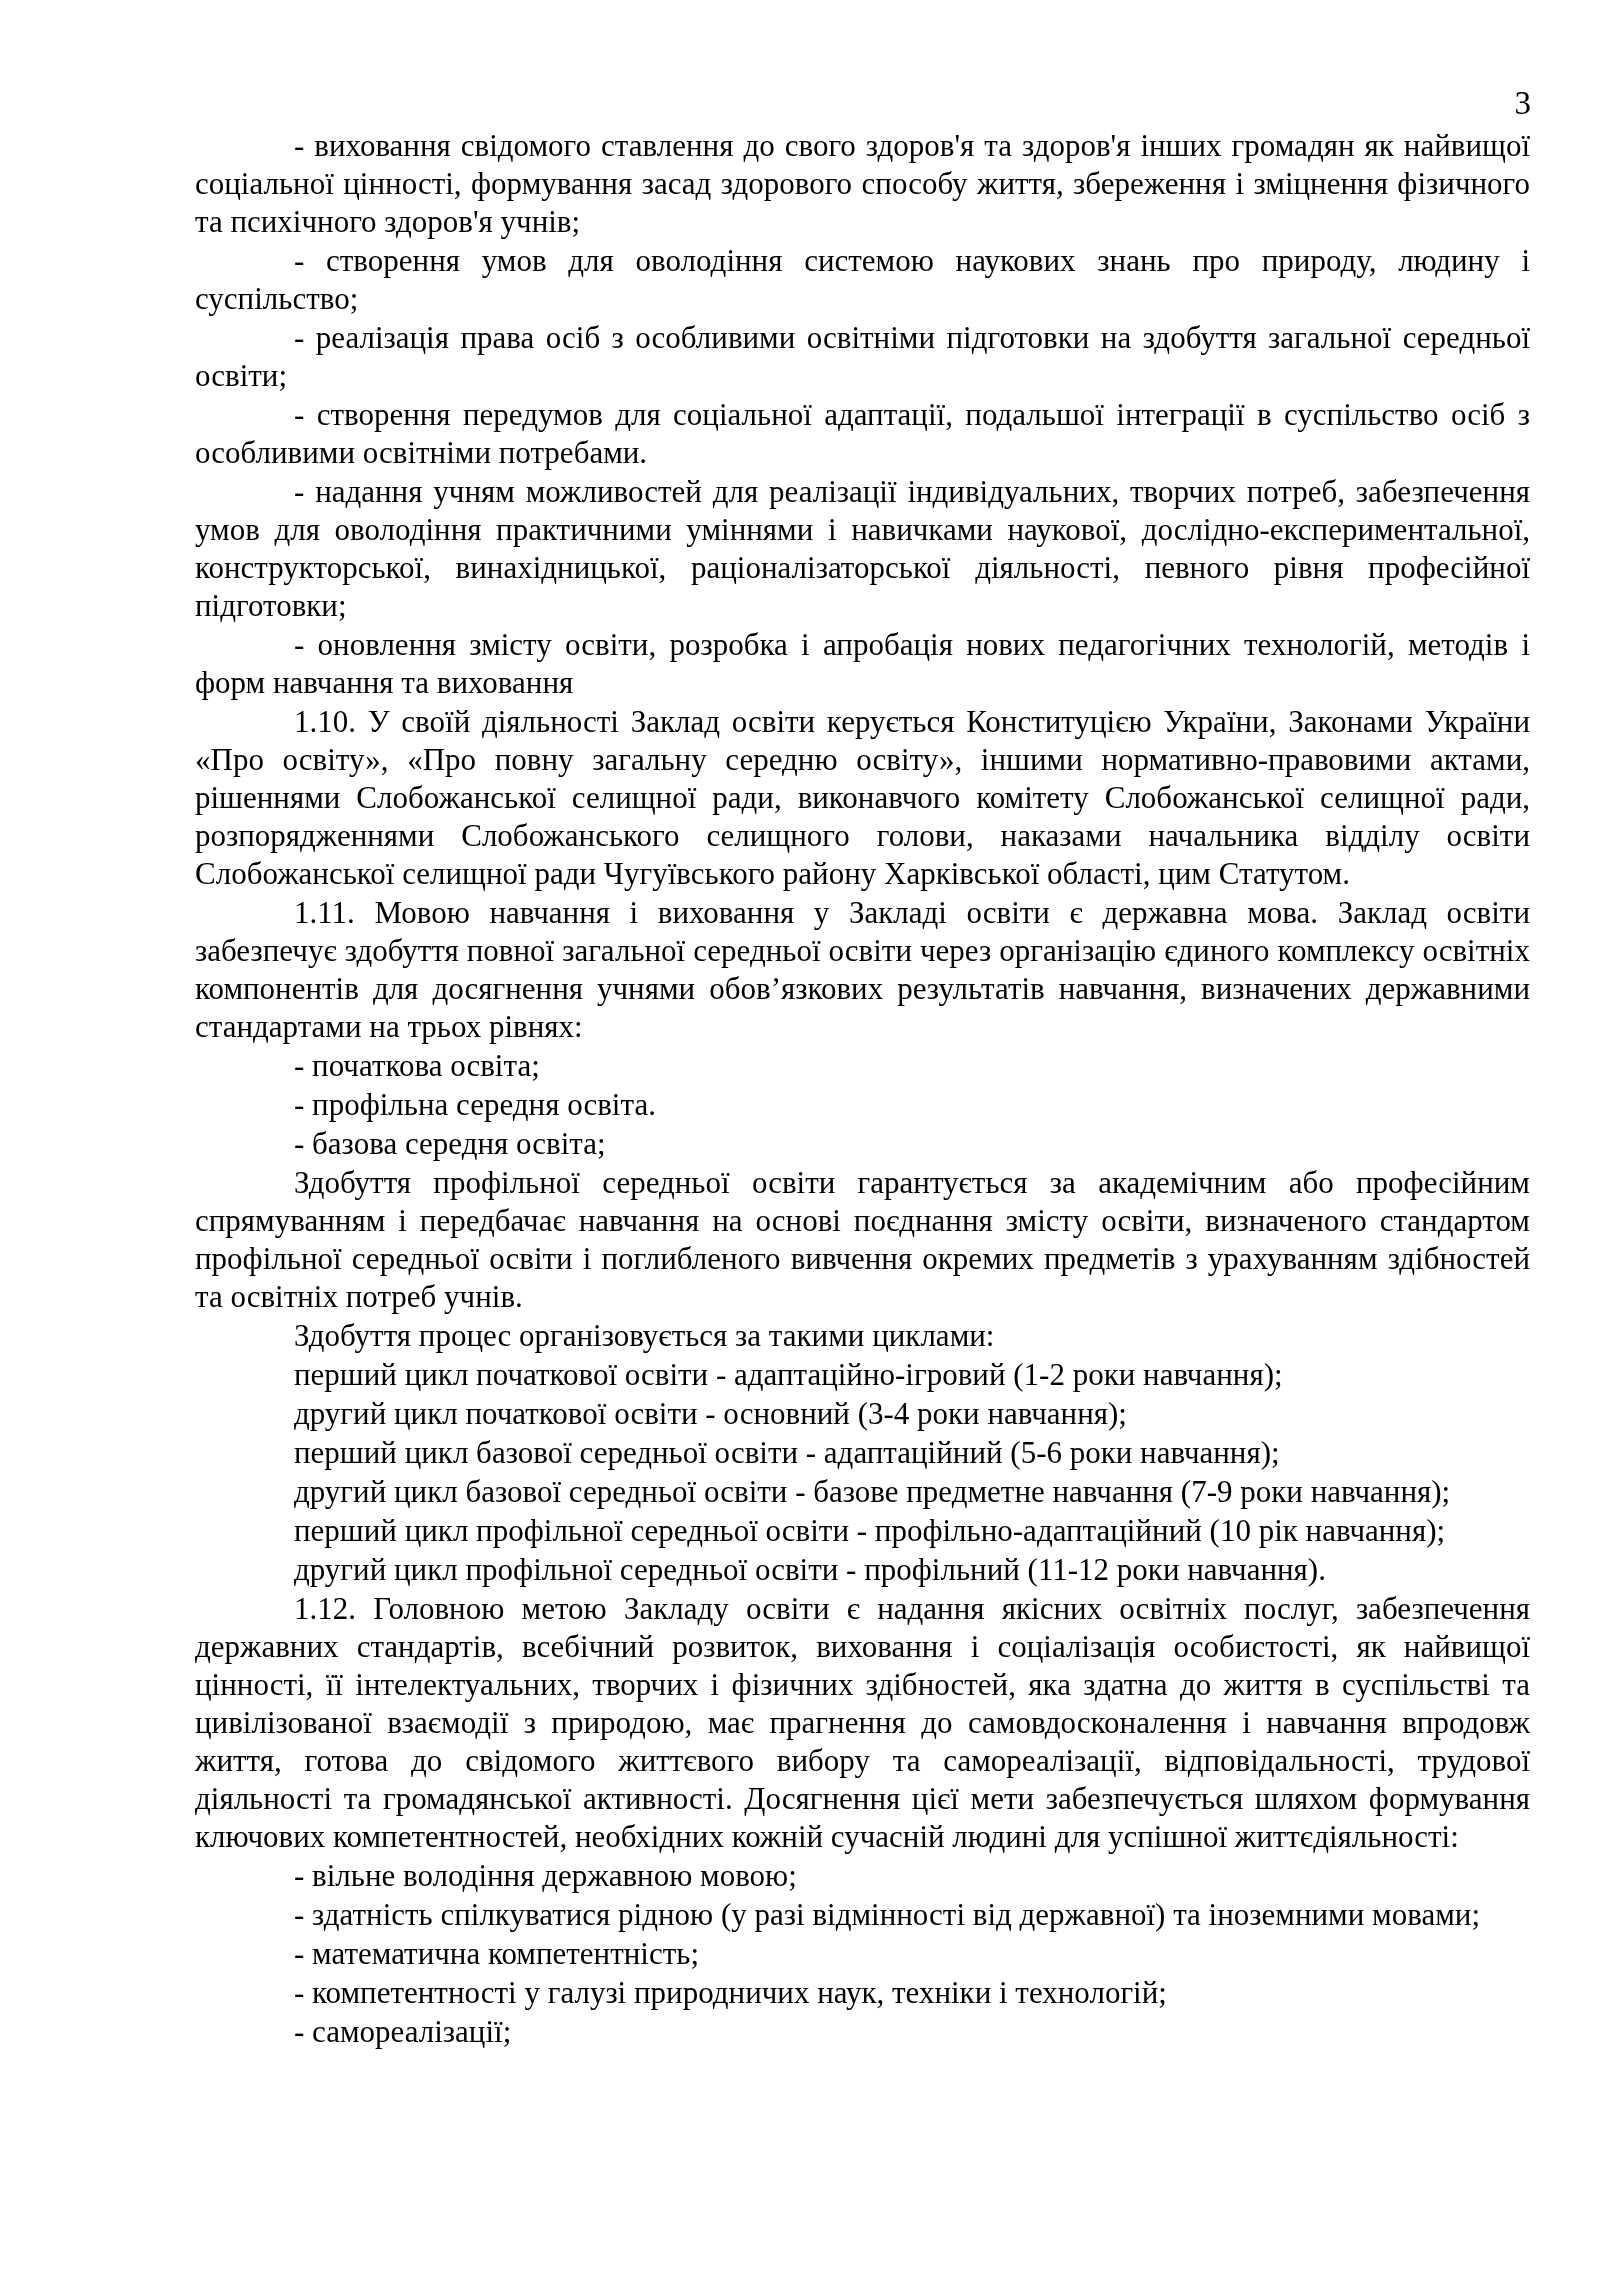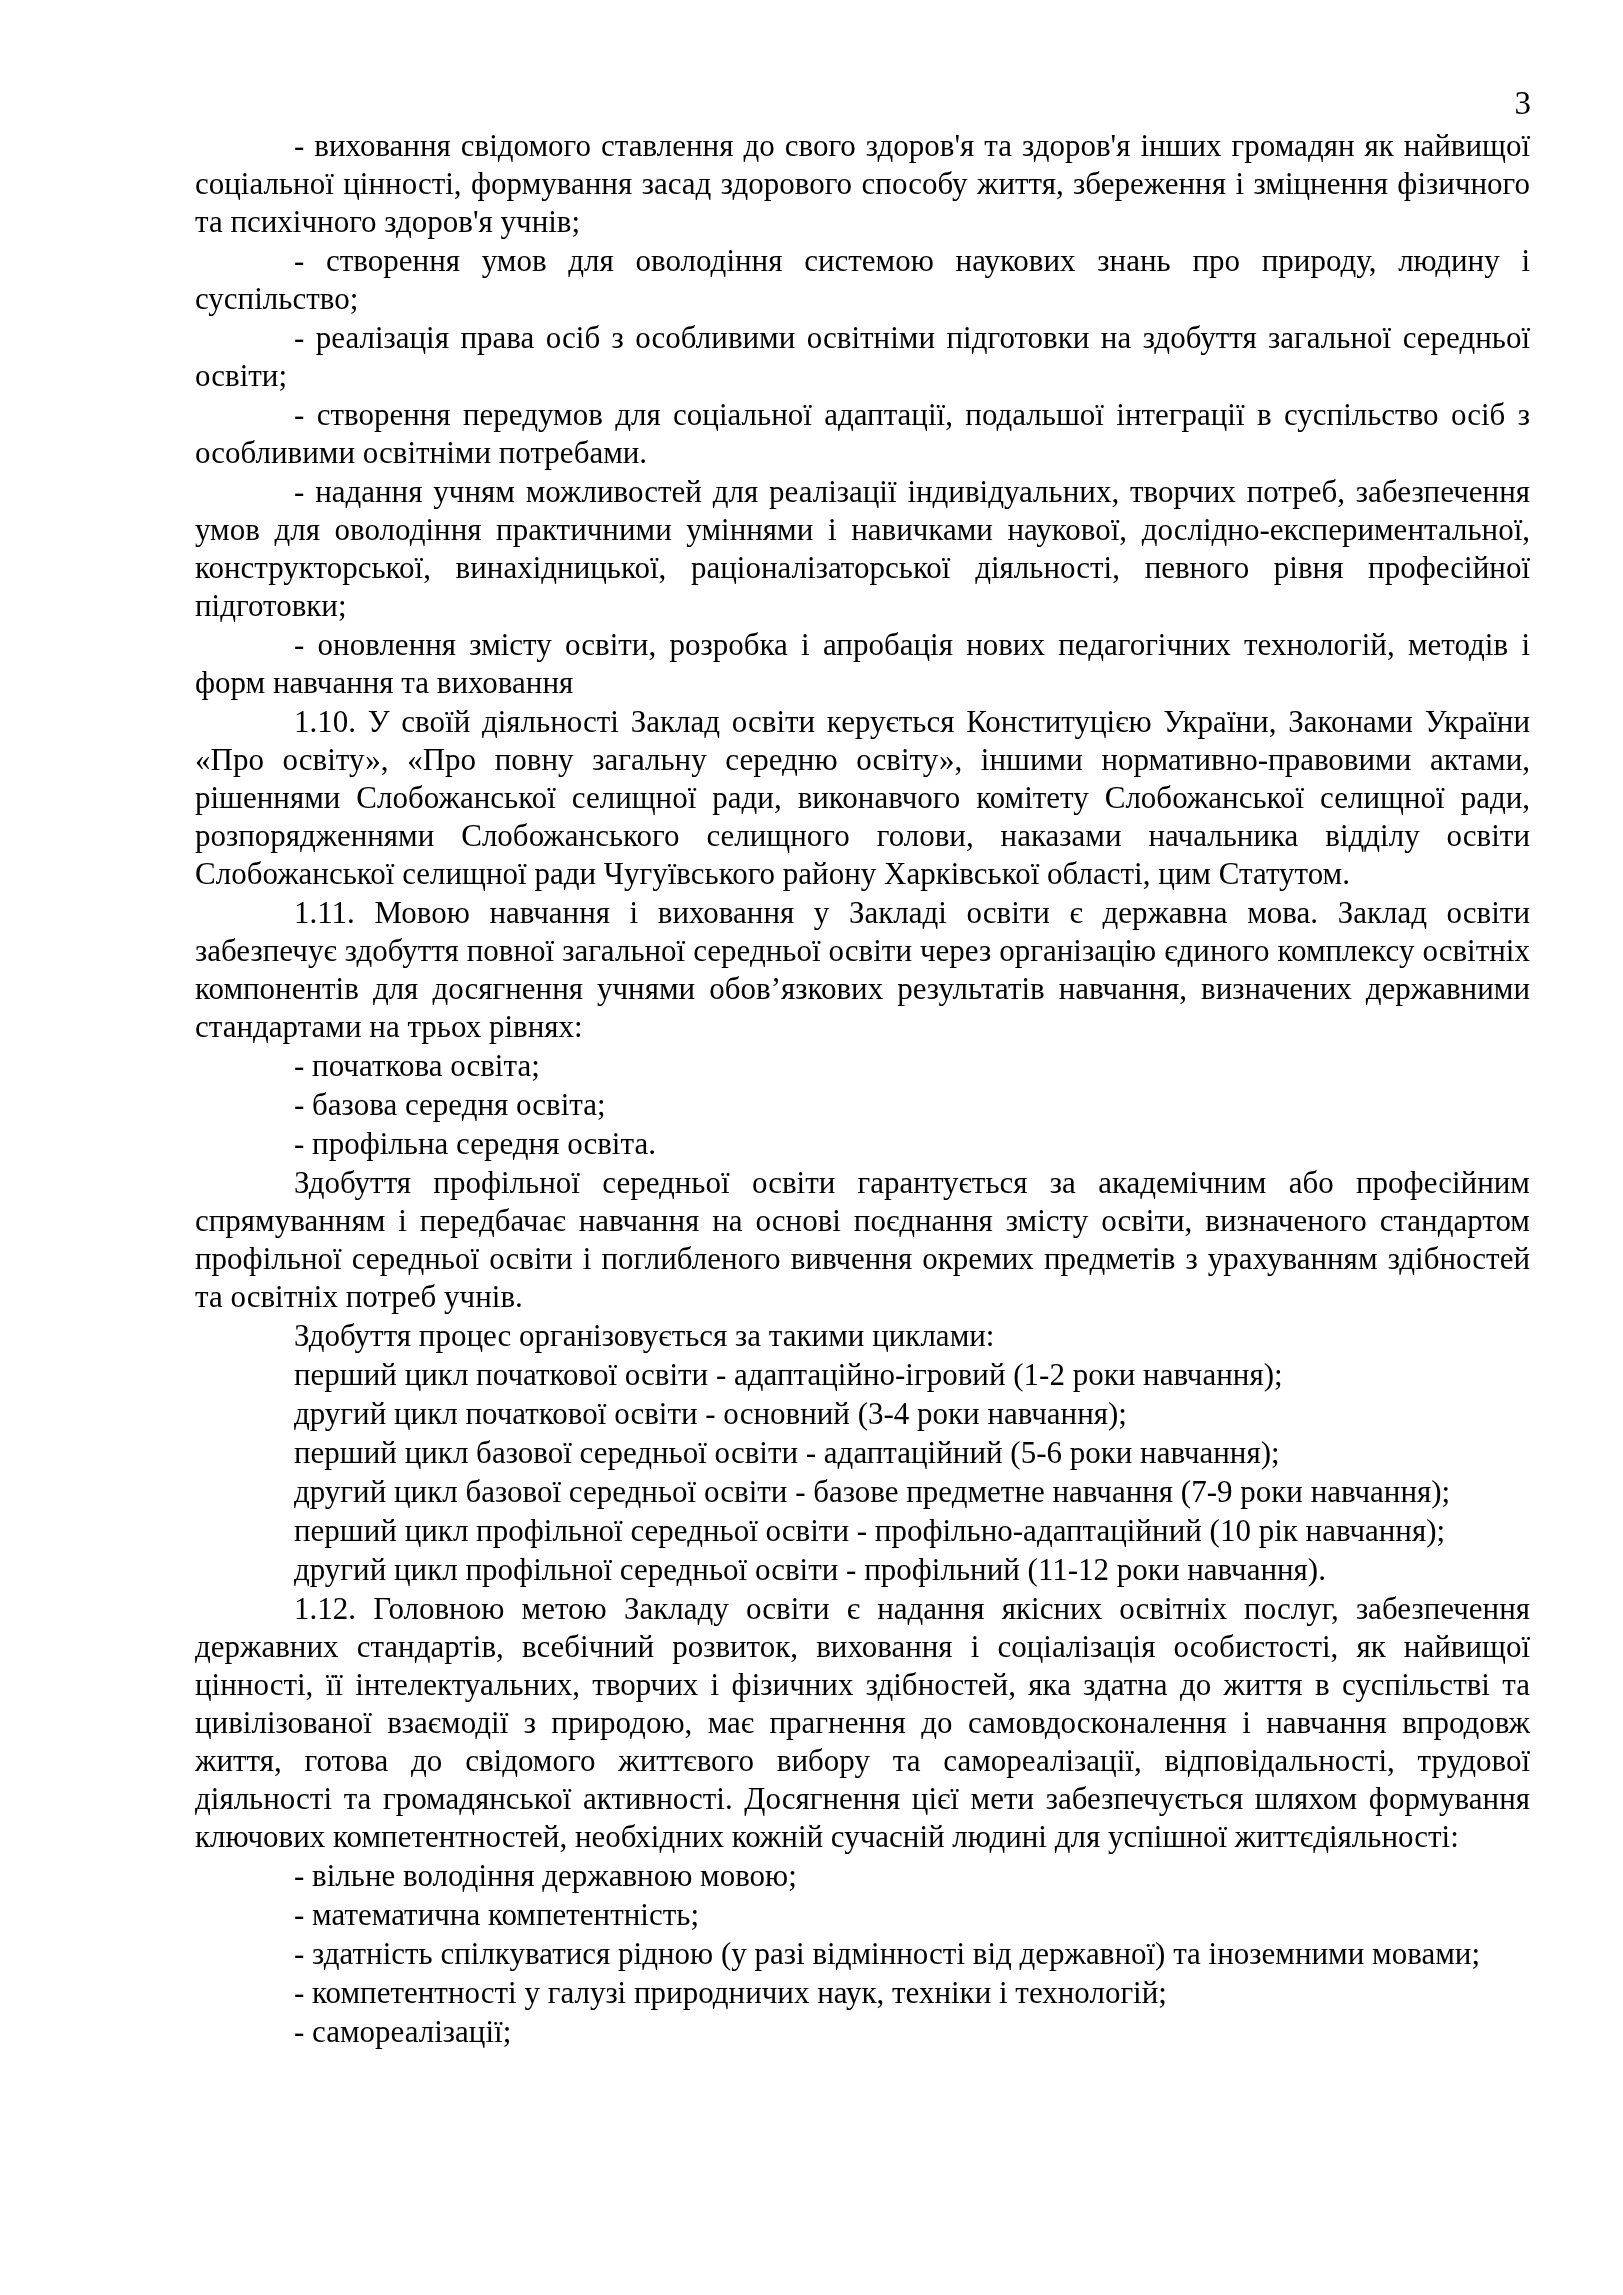--- a/index.html
+++ b/index.html
@@ -34,31 +34,31 @@
   <div class="content">
     <p class="p ind">- виховання свідомого ставлення до свого здоров'я  та  здоров'я інших  громадян як найвищої соціальної цінності,  формування засад здорового способу  життя,  збереження  і зміцнення  фізичного  та психічного здоров'я учнів;</p>
     <p class="p ind">- створення умов для оволодіння  системою  наукових  знань  про природу,  людину і суспільство;</p>
     <p class="p ind">- реалізація права осіб з особливими освітніми підготовки на здобуття загальної середньої освіти;</p>
     <p class="p ind">- створення передумов для соціальної адаптації, подальшої інтеграції в суспільство осіб з особливими освітніми потребами.</p>
     <p class="p ind">- надання учням можливостей для реалізації індивідуальних, творчих потреб, забезпечення умов для оволодіння практичними уміннями і навичками наукової, дослідно-експериментальної, конструкторської, винахідницької, раціоналізаторської діяльності, певного рівня професійної підготовки;</p>
     <p class="p ind">- оновлення змісту освіти, розробка і апробація нових педагогічних технологій, методів і форм навчання та виховання</p>
     <p class="p ind">1.10. У своїй діяльності Заклад освіти керується Конституцією України, Законами України «Про освіту», «Про повну загальну середню освіту», іншими нормативно-правовими актами, рішеннями Слобожанської селищної ради, виконавчого комітету Слобожанської селищної ради, розпорядженнями Слобожанського селищного голови, наказами начальника відділу освіти Слобожанської селищної ради Чугуївського району Харківської області, цим Статутом.</p>
     <p class="p ind">1.11. Мовою навчання і виховання у Закладі освіти є державна мова. Заклад освіти забезпечує здобуття повної загальної середньої освіти через організацію єдиного комплексу освітніх компонентів для досягнення учнями обов’язкових результатів навчання, визначених державними стандартами на трьох рівнях:</p>
     <p class="p left">- початкова освіта;</p>
+    <p class="p left">- профільна середня освіта.</p>
     <p class="p left">- базова середня освіта;</p>
-    <p class="p left">- профільна середня освіта.</p>
     <p class="p ind">Здобуття профільної середньої освіти гарантується за академічним або професійним спрямуванням і передбачає навчання на основі поєднання змісту освіти, визначеного стандартом профільної середньої освіти і поглибленого вивчення окремих предметів з урахуванням здібностей та освітніх потреб учнів.</p>
     <p class="p left">Здобуття процес організовується за такими циклами:</p>
     <p class="p left">перший цикл початкової освіти - адаптаційно-ігровий (1-2 роки навчання);</p>
     <p class="p left">другий цикл початкової освіти - основний (3-4 роки навчання);</p>
     <p class="p left">перший цикл базової середньої освіти - адаптаційний (5-6 роки навчання);</p>
     <p class="p left">другий цикл базової середньої освіти - базове предметне навчання (7-9 роки навчання);</p>
     <p class="p left">перший цикл профільної середньої освіти - профільно-адаптаційний (10 рік навчання);</p>
     <p class="p left">другий цикл профільної середньої освіти - профільний (11-12 роки навчання).</p>
     <p class="p ind">1.12. Головною метою Закладу освіти є надання якісних освітніх послуг, забезпечення державних стандартів, всебічний розвиток, виховання і соціалізація особистості, як найвищої цінності, її інтелектуальних, творчих і фізичних здібностей, яка здатна до життя в суспільстві та цивілізованої взаємодії з природою, має прагнення до самовдосконалення і навчання впродовж життя, готова до свідомого життєвого вибору та самореалізації, відповідальності, трудової діяльності та громадянської активності. Досягнення цієї мети забезпечується шляхом формування ключових компетентностей, необхідних кожній сучасній людині для успішної життєдіяльності:</p>
     <p class="p left">- вільне володіння державною мовою;</p>
+    <p class="p ind">- здатність спілкуватися рідною (у разі відмінності від державної) та іноземними мовами;</p>
     <p class="p left">- математична компетентність;</p>
-    <p class="p ind">- здатність спілкуватися рідною (у разі відмінності від державної) та іноземними мовами;</p>
     <p class="p left">- компетентності у галузі природничих наук, техніки і технологій;</p>
     <p class="p left">- самореалізації;</p>
   </div>
 </div>
 
 
 </body></html>

